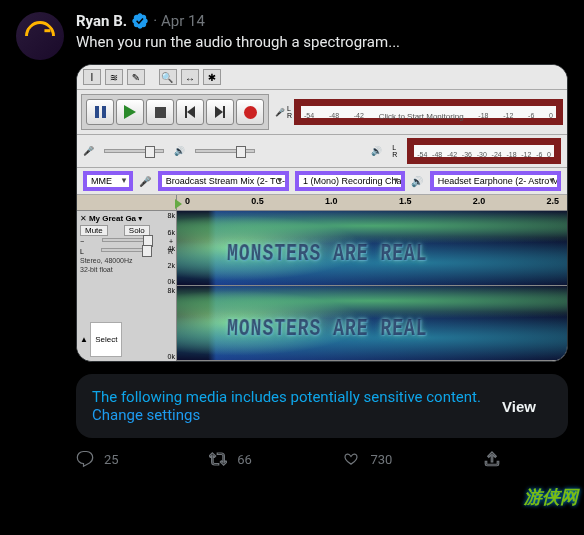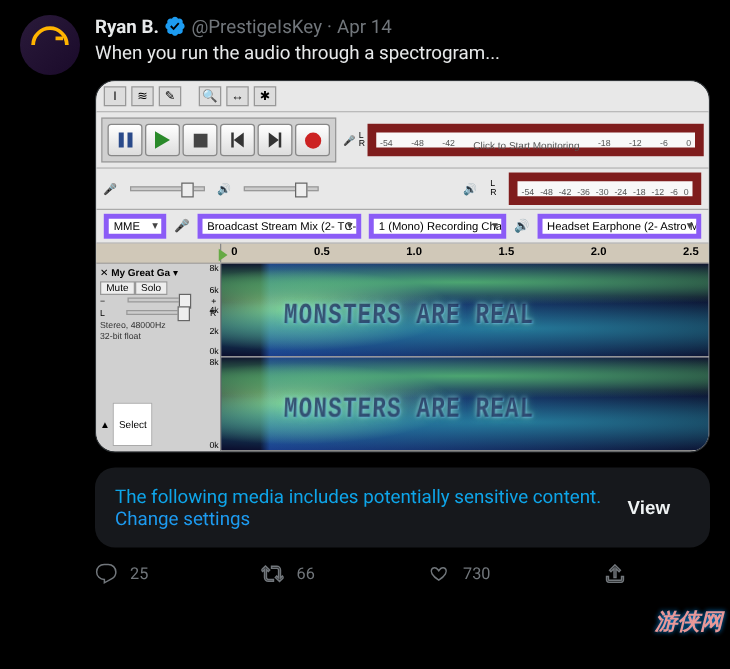--- a/index.html
+++ b/index.html
@@ -43,21 +43,21 @@
 .slider::after { content: ''; position: absolute; width: 8px; height: 10px; background: #eee; border: 1px solid #666; top: -4px; left: 40px; }
 .aud-row4 { display: flex; align-items: center; padding: 3px 6px; background: #e8e8e8; border-bottom: 1px solid #aaa; gap: 6px; }
 .dropdown { background: #fff; border: 4px solid #8b5cf6; padding: 1px 18px 1px 4px; font-size: 9px; position: relative; white-space: nowrap; overflow: hidden; }
 .dropdown::after { content: '▾'; position: absolute; right: 3px; top: 0; color: #444; }
 .ruler { display: flex; background: #d0c8b8; border-bottom: 1px solid #888; height: 16px; }
 .ruler-left { width: 100px; background: #d0c8b8; border-right: 1px solid #888; }
 .ruler-nums { flex: 1; display: flex; justify-content: space-between; padding: 1px 8px; font-size: 9px; font-weight: bold; }
 .tracks { display: flex; }
 .track-panel { width: 100px; background: #d0d0d0; border-right: 1px solid #888; padding: 3px; font-size: 8px; }
 .track-name { font-weight: bold; }
-.track-btns { display: flex; gap: 0; margin: 2px 0; }
+.track-btns { display: flex; gap: 16px; margin: 2px 0; }
 .track-btns span { border: 1px solid #999; padding: 0 4px; background: #eee; font-size: 8px; }
 .track-info { font-size: 7px; color: #333; margin-top: 2px; }
 .spectro-area { flex: 1; }
 .spectro { height: 75px; background: linear-gradient(to right, #0a0a2a 0%, #0a0a2a 8%, #1a3a8a 10%, #0a0a2a 100%); position: relative; overflow: hidden; border-bottom: 1px solid #888; }
 .spectro::before { content: ''; position: absolute; inset: 0; background:
   radial-gradient(ellipse 200% 40% at 50% 20%, rgba(100,220,120,0.7), transparent 60%),
   radial-gradient(ellipse 200% 60% at 60% 70%, rgba(50,180,200,0.6), transparent 60%),
   radial-gradient(ellipse 60% 80% at 15% 50%, rgba(160,240,140,0.9), transparent 55%);
 }
 .spectro-text { position: absolute; left: 50px; top: 32px; font-family: "Courier New", monospace; font-size: 18px; font-weight: bold; letter-spacing: 1px; color: rgba(10,10,60,0.6); text-shadow: 0 0 3px rgba(140,200,220,0.95), 0 0 6px rgba(100,220,160,0.7), 1px 1px 0 rgba(60,140,200,0.6); white-space: nowrap; transform: scaleY(1.3) skewX(-3deg); filter: blur(0.4px); }
@@ -70,37 +70,36 @@
 .sensitive { margin-top: 12px; background: #16181c; border-radius: 16px; padding: 14px 16px; display: flex; justify-content: space-between; align-items: center; }
 .sensitive-text { font-size: 15px; color: #0ea5e9; }
 .sensitive-link { color: #1d9bf0; font-size: 15px; }
 .view-btn { background: transparent; border: none; color: #eff3f4; font-weight: 700; font-size: 15px; padding: 8px 16px; text-align: right; }
 
 
 .actions { display: flex; justify-content: space-between; margin-top: 12px; max-width: 425px; color: #71767b; font-size: 13px; }
 .action { display: flex; align-items: center; gap: 10px; }
 .action svg { width: 18px; height: 18px; fill: none; stroke: #71767b; stroke-width: 1.6; }
 
-.watermark { position: absolute; right: 6px; bottom: 26px; color: #fca5a5; font-size: 18px; font-style: italic; font-weight: bold; text-shadow: 0 0 4px #09f, 1px 1px 2px #000; font-family: "STKaiti", serif; opacity: 0.92; }
+.watermark { position: absolute; right: 6px; bottom: 26px; color: #84cc16; font-size: 18px; font-style: italic; font-weight: bold; text-shadow: 0 0 4px #09f, 1px 1px 2px #000; font-family: "STKaiti", serif; opacity: 0.92; }
 </style>
 </head>
 <body>
 
 <div class="tweet">
   <div class="header">
     <div class="avatar">
         <div class="avatar-inner"></div>
       </div>
     <div>
       <div class="user-row">
         <span class="name">Ryan B.</span>
         <svg class="verified" viewBox="0 0 24 24">
             <path d="M22.25 12c0-1.43-.88-2.67-2.19-3.34.46-1.39.2-2.9-.81-3.91s-2.52-1.27-3.91-.81c-.66-1.31-1.91-2.19-3.34-2.19s-2.67.88-3.33 2.19c-1.4-.46-2.91-.2-3.92.81s-1.26 2.52-.8 3.91c-1.31.67-2.2 1.91-2.2 3.34s.89 2.67 2.2 3.34c-.46 1.39-.21 2.9.8 3.91s2.52 1.26 3.91.81c.67 1.31 1.91 2.19 3.34 2.19s2.68-.88 3.34-2.19c1.39.45 2.9.2 3.91-.81s1.27-2.52.81-3.91c1.31-.67 2.19-1.91 2.19-3.34zm-11.71 4.2L6.8 12.46l1.41-1.42 2.26 2.26 4.8-5.23 1.47 1.36-6.2 6.77z"></path>
           </svg>
-        <span class="handle">@PrestigeIsKey</span>
         <span class="dot">·</span>
         <span class="date">Apr 14</span>
       </div>
     </div>
   </div>
 
   <div class="body">
     <div class="text">When you run the audio through a spectrogram...</div>
 
     <div class="media-img">

